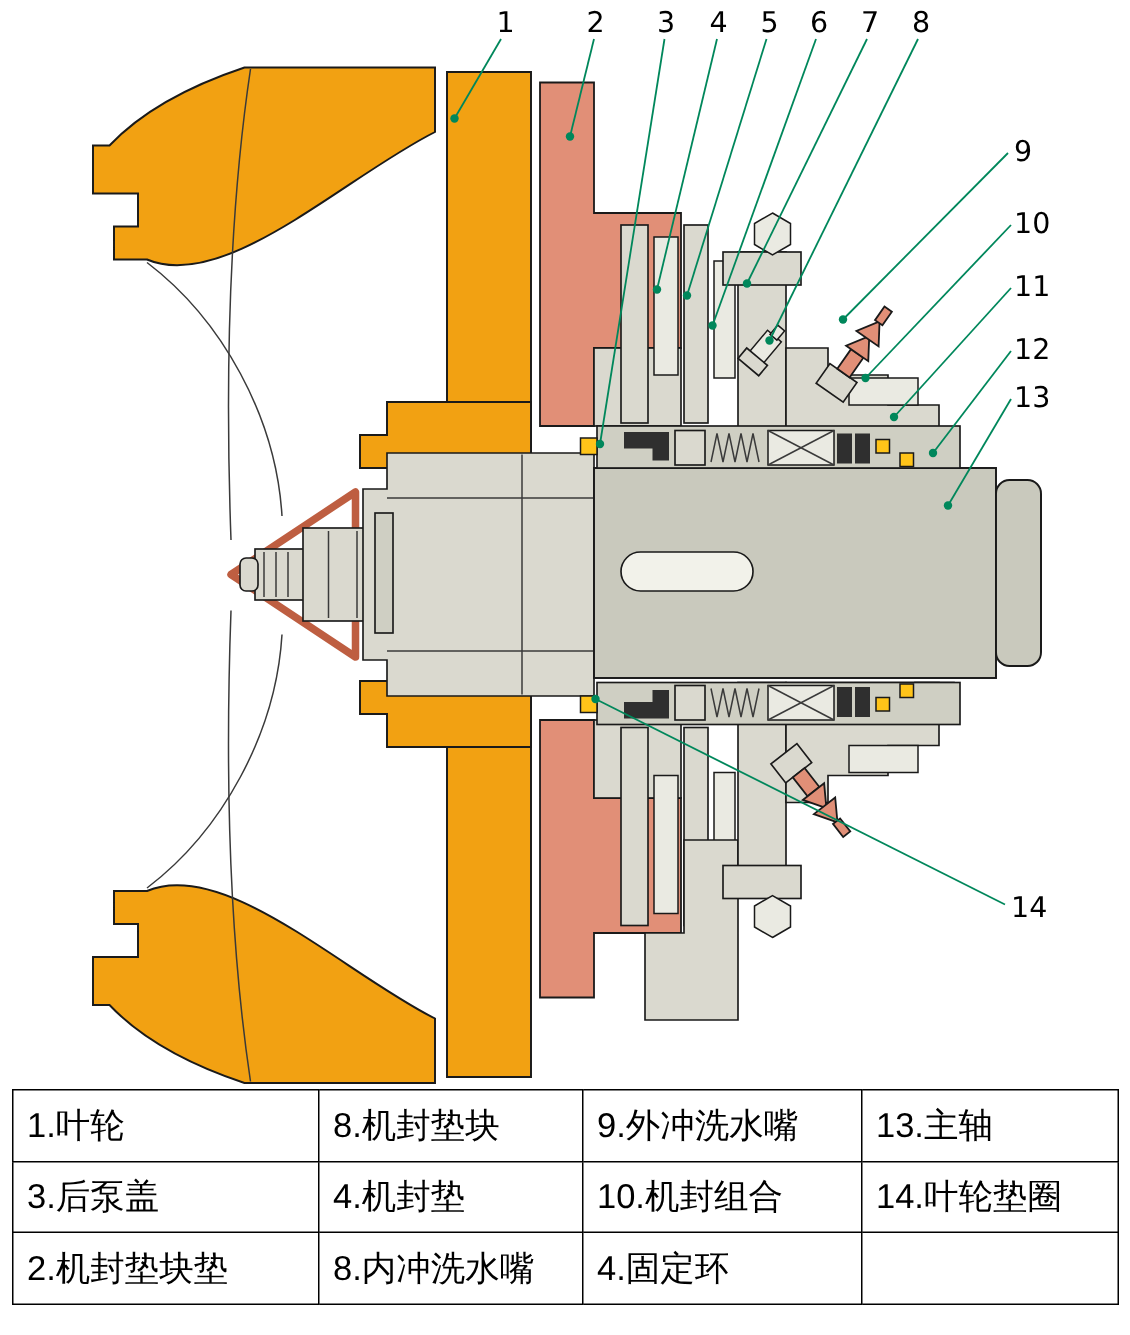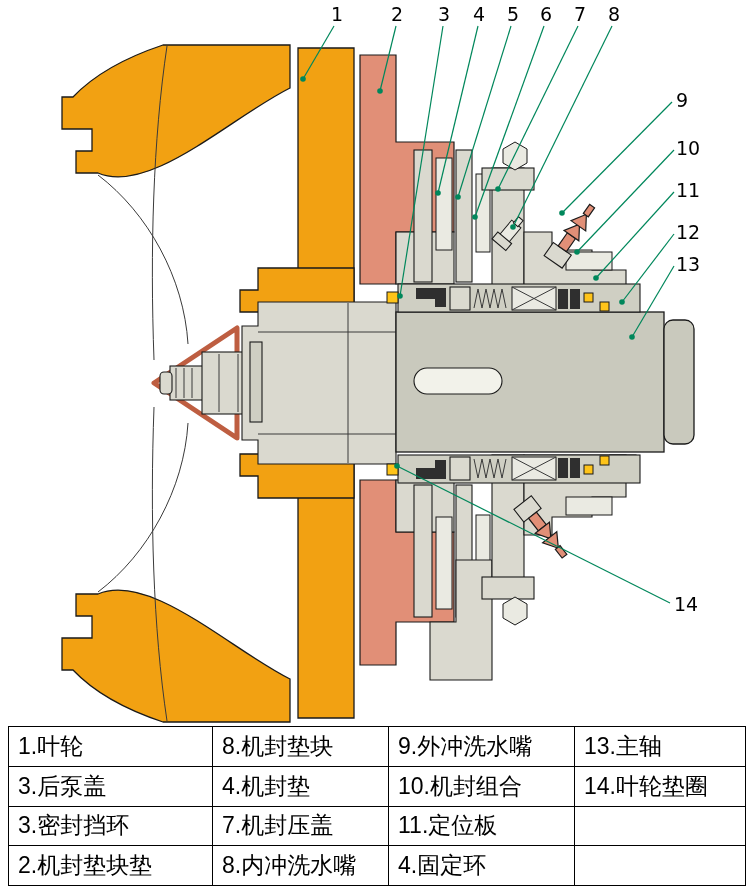--- a/index.html
+++ b/index.html
@@ -12,21 +12,21 @@
   .metal3{fill:#EAEAE2;stroke:#1a1a1a;stroke-width:1;}
   .shaftf{fill:#C9C9BD;stroke:#1a1a1a;stroke-width:1.3;}
   .dark{fill:#2F2F2F;stroke:none;}
   .yellow{fill:#FFC419;stroke:#1a1a1a;stroke-width:1;}
   .thin{fill:none;stroke:#3a3a3a;stroke-width:1;}
   .white{fill:#fff;stroke:#1a1a1a;stroke-width:1.1;}
   .cone{fill:#ffffff;stroke:#BE5E41;stroke-width:5;stroke-linejoin:round;}
   .leader{stroke:#00875B;stroke-width:1.2;}
   .ldot{fill:#00875B;}
   .callout{font-size:19px;font-family:"DejaVu Sans",sans-serif;fill:#000;}
-  table.legend{position:absolute;left:8px;top:726px;width:737px;height:160px;border-collapse:collapse;table-layout:fixed;background:#fff;}
+  table.legend{position:absolute;left:8px;top:726px;width:737px;height:144px;border-collapse:collapse;table-layout:fixed;background:#fff;}
   table.legend td{border:1.6px solid #000;font-size:23px;color:#000;padding:0 4px 0 9px;vertical-align:middle;white-space:nowrap;overflow:hidden;}
 </style>
 </head>
 <body>
 
 <div class="stage">
 
   <svg width="753" height="724" viewBox="0 0 753 724">
 
     <g>
@@ -221,26 +221,20 @@
         <td>9.外冲洗水嘴</td>
         <td>13.主轴</td>
       </tr>
       <tr>
         <td>3.后泵盖</td>
         <td>4.机封垫</td>
         <td>10.机封组合</td>
         <td>14.叶轮垫圈</td>
       </tr>
       <tr>
-        <td>3.密封挡环</td>
-        <td>7.机封压盖</td>
-        <td>11.定位板</td>
-        <td></td>
-      </tr>
-      <tr>
         <td>2.机封垫块垫</td>
         <td>8.内冲洗水嘴</td>
         <td>4.固定环</td>
         <td></td>
       </tr>
     </tbody>
   </table>
 </div>
 
 </body></html>

